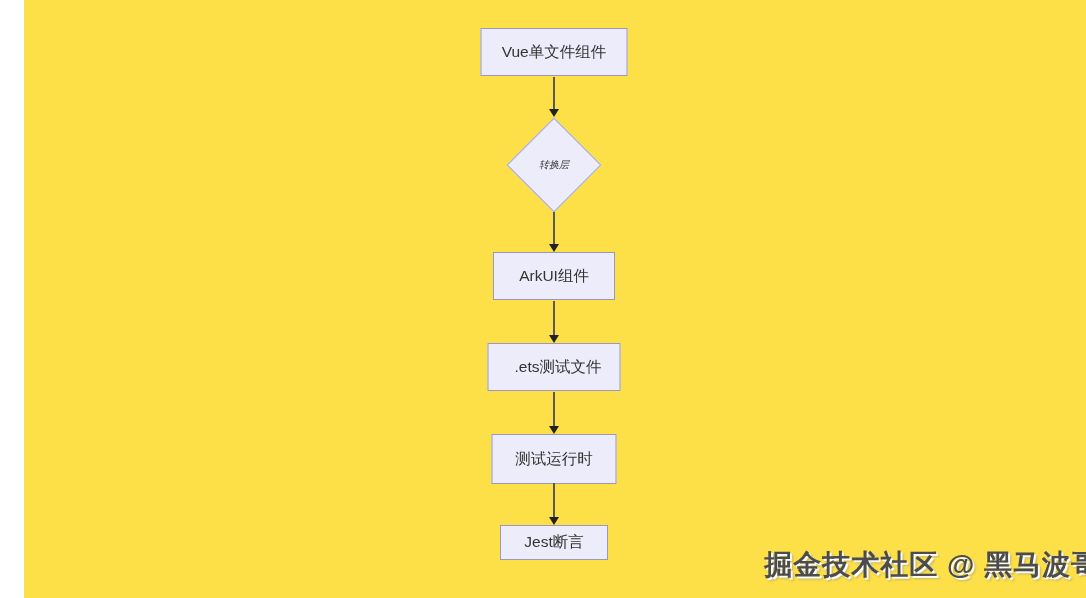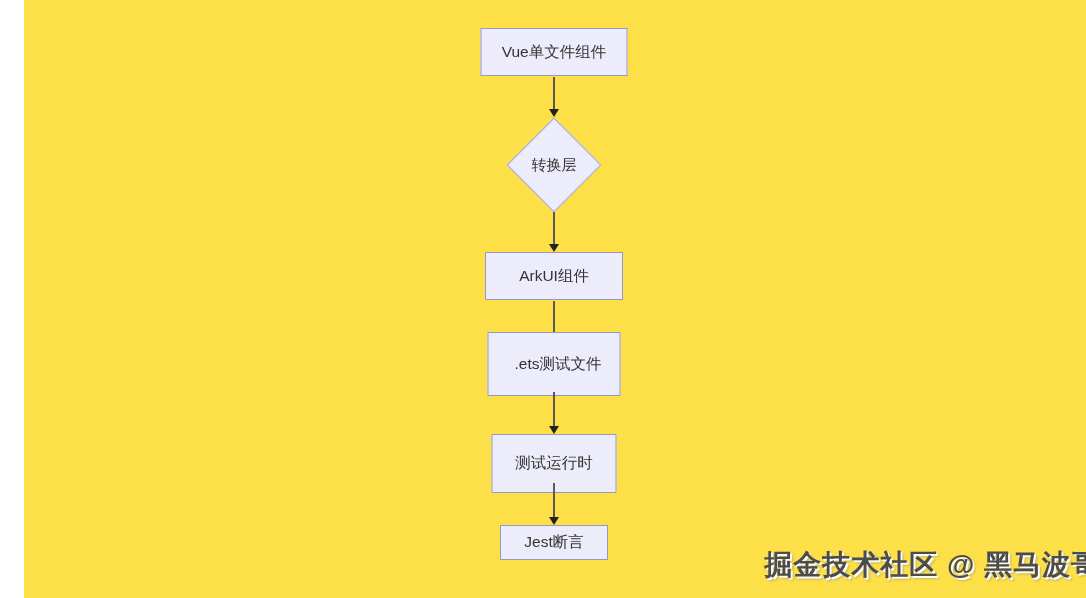--- a/index.html
+++ b/index.html
@@ -25,23 +25,23 @@
     border: 1px solid #9898c6;
     color: #333333;
     font-size: 15.5px;
     display: flex;
     align-items: center;
     justify-content: center;
     box-sizing: border-box;
     white-space: nowrap;
   }
   .n1 { top: 28px;  width: 147px; height: 48px; }
-  .n3 { top: 252px; width: 138px; height: 48px; }
-  .n4 { top: 332px; width: 133px; height: 64px; padding-left: 8px; }
-  .n5 { top: 434px; width: 125px; height: 59px; }
+  .n3 { top: 252px; width: 122px; height: 48px; }
+  .n4 { top: 343px; width: 133px; height: 48px; padding-left: 8px; }
+  .n5 { top: 434px; width: 125px; height: 50px; }
   .n6 { top: 525px; width: 108px; height: 35px; }
 
   
   .diamond-wrap {
     position: absolute;
     left: 530px;
     top: 117px;
     width: 96px;
     height: 96px;
     transform: translateX(-50%);
@@ -56,22 +56,23 @@
     background: #ececfb;
     border: 1px solid #a7a7d8;
     box-sizing: border-box;
   }
   .diamond-label {
     position: absolute;
     top: 50%;
     left: 50%;
     transform: translate(-50%, -50%);
     color: #333333;
-    font-size: 15px;
+    font-size: 10px;
     white-space: nowrap;
+    font-style: italic;
   }
 
   
   .arrow {
     position: absolute;
     left: 530px;
     transform: translateX(-50%);
     width: 12px;
     display: flex;
     flex-direction: column;

